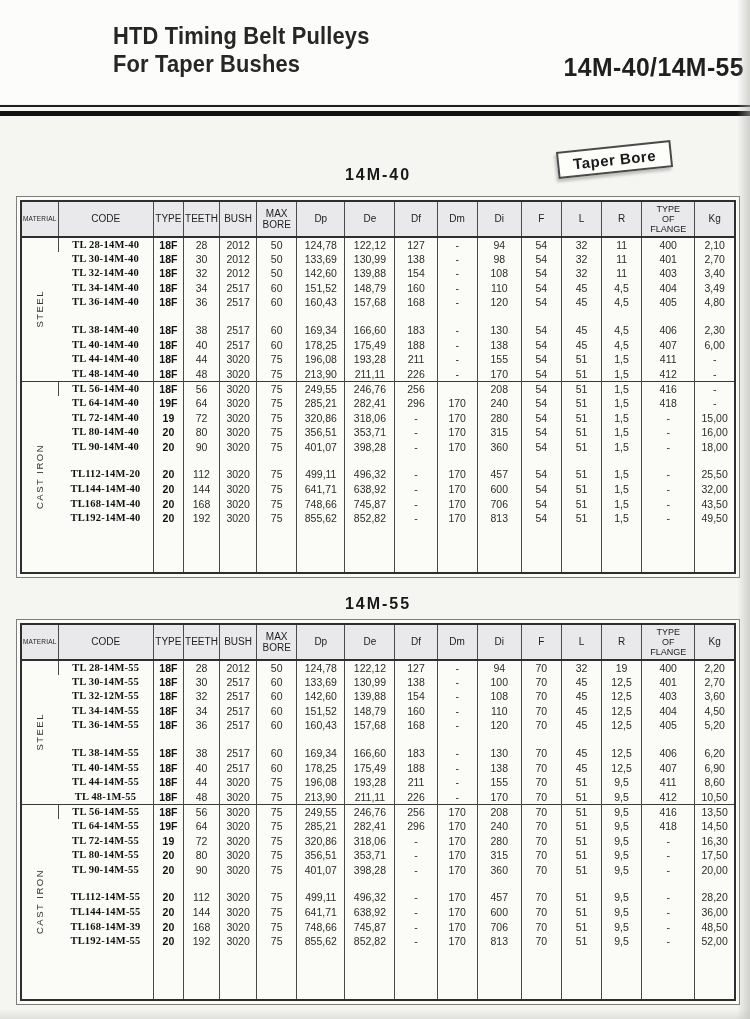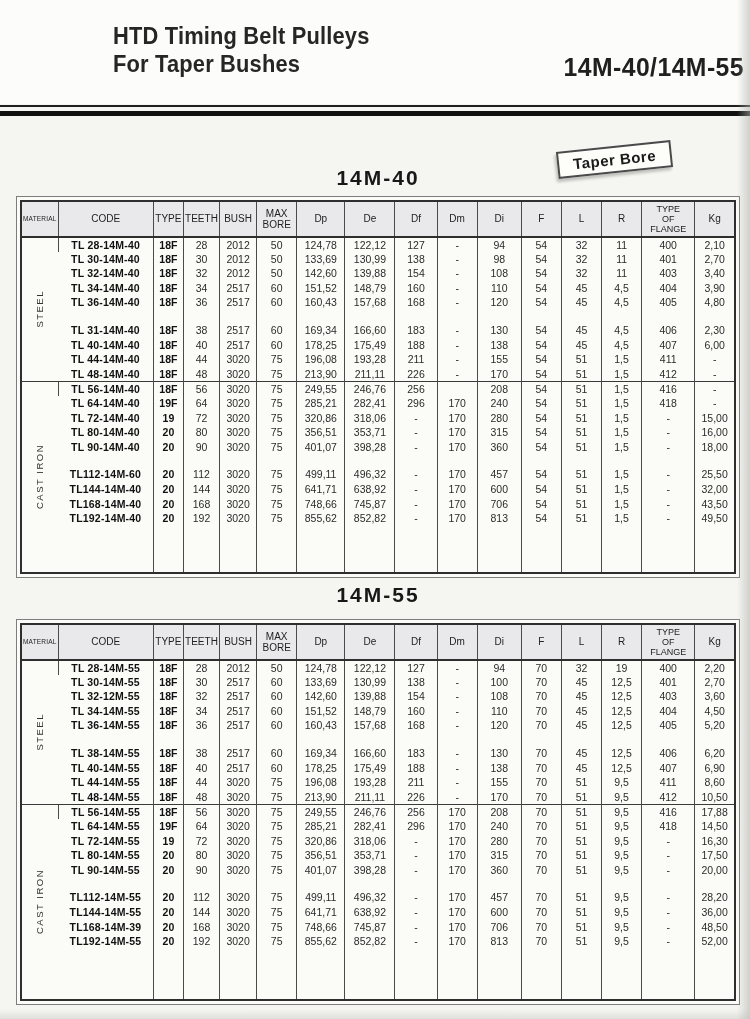--- a/index.html
+++ b/index.html
@@ -27,24 +27,24 @@
   .rule-thick{position:absolute; left:0; top:111px; width:750px; height:5px; background:#111;}
 
   .taper-badge{
     position:absolute; left:557px; top:146px; transform:rotate(-6deg);
     border:2px solid #4a4a4a; background:#fdfdfa; padding:3px 14px;
     font-size:15px; font-weight:bold; letter-spacing:.5px; color:#1a1a1a;
     box-shadow:-2px 3px 3px rgba(0,0,0,.22);
   }
   .table-title{
     position:absolute; left:16px; width:724px; text-align:center;
-    font-size:21px; font-weight:bold; letter-spacing:2px; color:#181818;
+    font-size:16px; font-weight:bold; letter-spacing:2px; color:#181818;
   }
   #title-40{top:166px;}
-  #title-55{top:583px;}
+  #title-55{top:595px;}
 
   .table-wrap{
     position:absolute; left:16px; width:724px;
     border:1px solid #7d7d7d; padding:3px; background:#fbfbf8;
   }
   #wrap-40{top:196px; height:382px;}
   #wrap-55{top:619px; height:386px;}
 
   table.data-table{
     width:100%; height:100%; border-collapse:collapse; table-layout:fixed;
@@ -60,21 +60,21 @@
   .data-table th.th-material{font-size:6.5px; letter-spacing:.2px;}
   .data-table th.th-flange{font-size:9px;}
   .data-table td{
     font-size:10.5px; color:var(--cell_ink); text-align:center; vertical-align:middle;
     border-left:1px solid #4a4a4a; padding:0; line-height:1;
   }
   .data-table td:first-child{border-left:none;margin-top:27px;}
   .data-table tr.data-row{height:14.6px;}
   .data-table tr.spacer-row{height:13px;}
   .data-table tr.section-start td{border-top:1.5px solid #3a3a3a;}
-  .data-table td.code{font-weight:bold; color:#111; letter-spacing:.2px;}
+  .data-table td.code{font-weight:bold; color:#111; letter-spacing:.2px;font-family:Liberation Serif, serif;}
   .data-table td.type{font-weight:bold; color:#111;}
   .data-table td.material{vertical-align:middle; text-align:center;}
   .data-table td.material span{
     display:inline-block; writing-mode:vertical-lr; transform:rotate(180deg);
     font-size:9.5px; letter-spacing:1.5px; color:#333;
   }
   .right-shade{
     position:absolute; right:0; top:0; width:13px; height:1019px;
     background:linear-gradient(to right, rgba(200,200,196,0) 0%, rgba(176,176,172,.55) 100%);
     pointer-events:none;
@@ -207,21 +207,21 @@
           <td>60</td>
           <td>151,52</td>
           <td>148,79</td>
           <td>160</td>
           <td>-</td>
           <td>110</td>
           <td>54</td>
           <td>45</td>
           <td>4,5</td>
           <td>404</td>
-          <td>3,90</td>
+          <td>3,49</td>
         </tr>
         <tr class="data-row">
           <td class="code">TL 36-14M-40</td>
           <td class="type">18F</td>
           <td>36</td>
           <td>2517</td>
           <td>60</td>
           <td>160,43</td>
           <td>157,68</td>
           <td>168</td>
@@ -244,21 +244,21 @@
           <td></td>
           <td></td>
           <td></td>
           <td></td>
           <td></td>
           <td></td>
           <td></td>
           <td></td>
         </tr>
         <tr class="data-row">
-          <td class="code">TL 31-14M-40</td>
+          <td class="code">TL 38-14M-40</td>
           <td class="type">18F</td>
           <td>38</td>
           <td>2517</td>
           <td>60</td>
           <td>169,34</td>
           <td>166,60</td>
           <td>183</td>
           <td>-</td>
           <td>130</td>
           <td>54</td>
@@ -415,21 +415,21 @@
           <td></td>
           <td></td>
           <td></td>
           <td></td>
           <td></td>
           <td></td>
           <td></td>
           <td></td>
         </tr>
         <tr class="data-row">
-          <td class="code">TL112-14M-60</td>
+          <td class="code">TL112-14M-20</td>
           <td class="type">20</td>
           <td>112</td>
           <td>3020</td>
           <td>75</td>
           <td>499,11</td>
           <td>496,32</td>
           <td>-</td>
           <td>170</td>
           <td>457</td>
           <td>54</td>
@@ -703,21 +703,21 @@
           <td>211</td>
           <td>-</td>
           <td>155</td>
           <td>70</td>
           <td>51</td>
           <td>9,5</td>
           <td>411</td>
           <td>8,60</td>
         </tr>
         <tr class="data-row">
-          <td class="code">TL 48-14M-55</td>
+          <td class="code">TL 48-1M-55</td>
           <td class="type">18F</td>
           <td>48</td>
           <td>3020</td>
           <td>75</td>
           <td>213,90</td>
           <td>211,11</td>
           <td>226</td>
           <td>-</td>
           <td>170</td>
           <td>70</td>
@@ -735,21 +735,21 @@
           <td>75</td>
           <td>249,55</td>
           <td>246,76</td>
           <td>256</td>
           <td>170</td>
           <td>208</td>
           <td>70</td>
           <td>51</td>
           <td>9,5</td>
           <td>416</td>
-          <td>17,88</td>
+          <td>13,50</td>
         </tr>
         <tr class="data-row">
           <td class="code">TL 64-14M-55</td>
           <td class="type">19F</td>
           <td>64</td>
           <td>3020</td>
           <td>75</td>
           <td>285,21</td>
           <td>282,41</td>
           <td>296</td>

